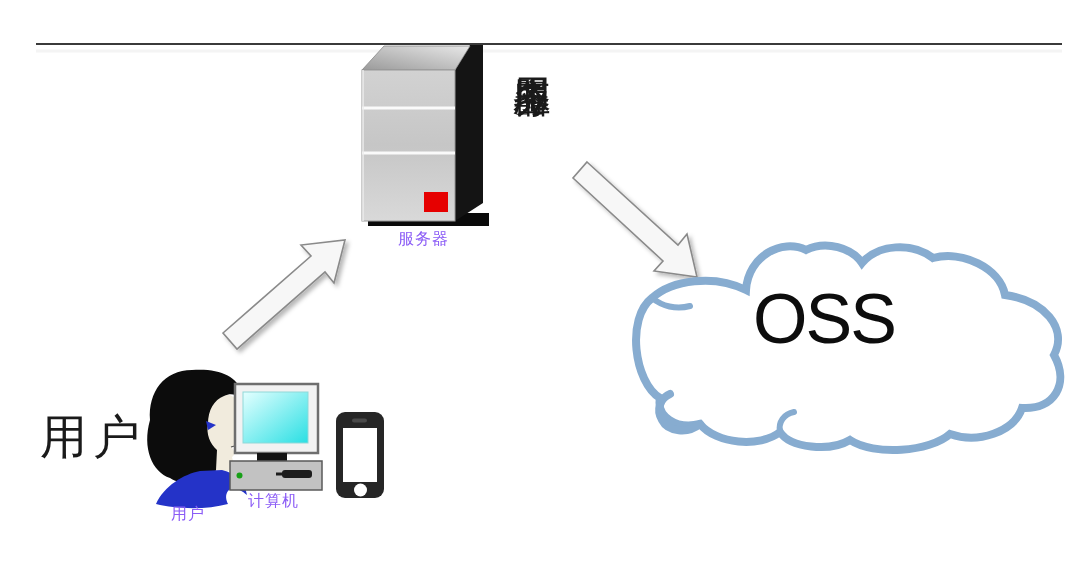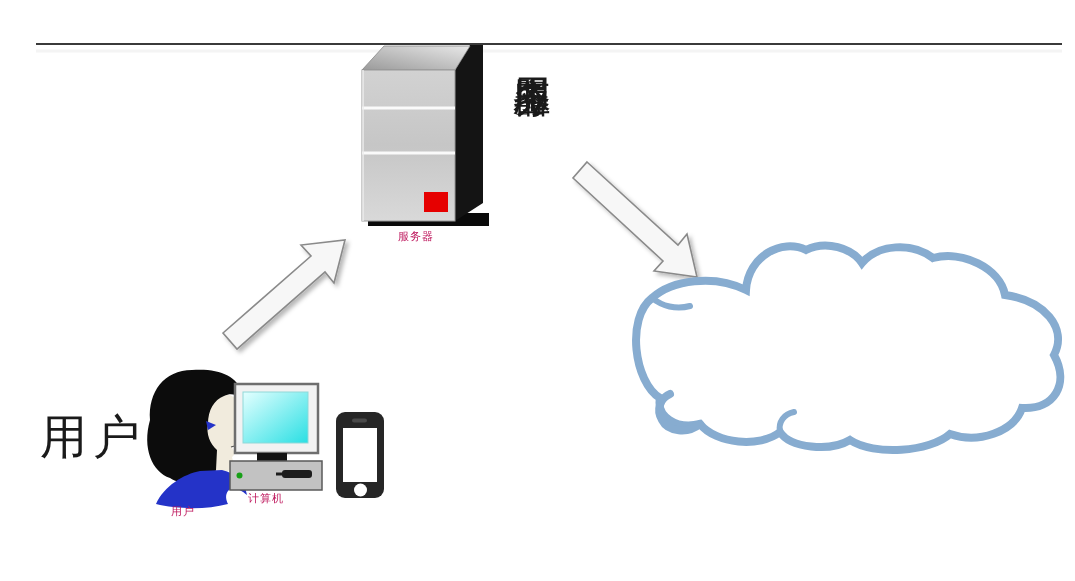--- a/index.html
+++ b/index.html
@@ -3,21 +3,21 @@
 <meta charset="utf-8">
 <style>
   html,body{margin:0;padding:0;background:#fff;}
   .canvas{position:relative;width:1075px;height:581px;background:#fff;overflow:hidden;
           font-family:"Liberation Serif","DejaVu Serif",serif;}
   .gfx{position:absolute;left:0;top:0;}
   .t{position:absolute;color:#1a1a1a;white-space:nowrap;line-height:1;}
   .user-title{left:40px;top:414px;font-size:47px;letter-spacing:6px;font-weight:500;}
   .app-server-title{left:512px;top:47px;font-size:38px;line-height:1.02;letter-spacing:1px;
           writing-mode:vertical-rl;text-orientation:upright;font-weight:500;}
-  .caption{font-size:11px;color:#be185d;letter-spacing:1px;}
+  .caption{font-size:16px;color:#8b5cf6;letter-spacing:1px;}
   .server-caption{left:398px;top:231px;}
   .user-caption{left:171px;top:506px;}
   .computer-caption{left:248px;top:493px;}
   .oss-label{left:753px;top:284px;font-size:70px;letter-spacing:-2px;color:#0d0d0d;
           font-family:"Liberation Sans","DejaVu Sans",sans-serif;}
 </style>
 </head>
 <body>
 
 <div class="canvas">
@@ -113,13 +113,14 @@
       <rect x="352" y="418.5" width="15" height="4" rx="2" fill="#4a4a4a"></rect>
       <circle cx="360.5" cy="490" r="6.5" fill="#ffffff"></circle>
     </g>
   </svg>
 
   <div class="t user-title">用户</div>
   <div class="t app-server-title">应用服务器</div>
   <div class="t caption server-caption">服务器</div>
   <div class="t caption user-caption">用户</div>
   <div class="t caption computer-caption">计算机</div>
+  <div class="t oss-label">OSS</div>
 </div>
 
 </body></html>

